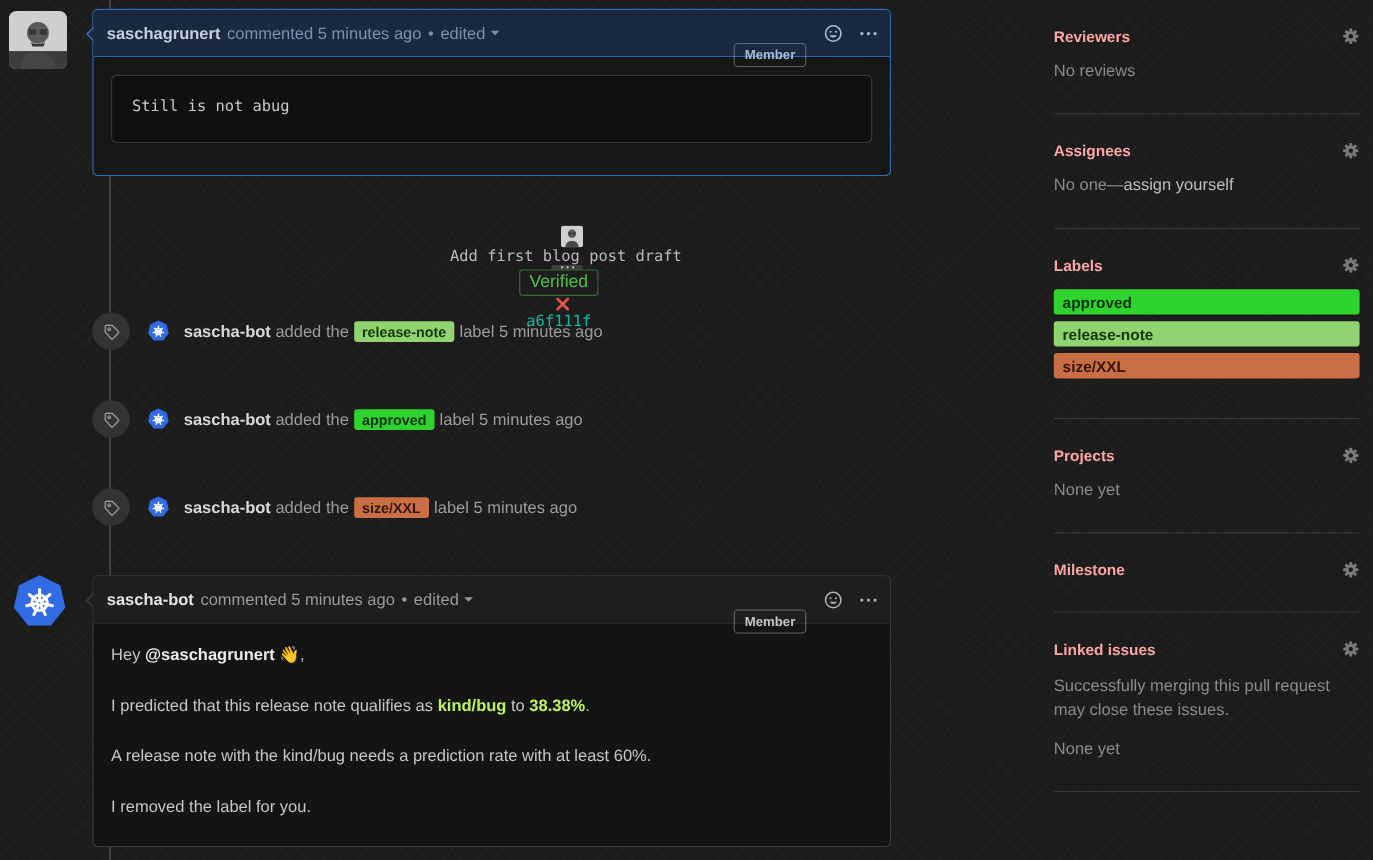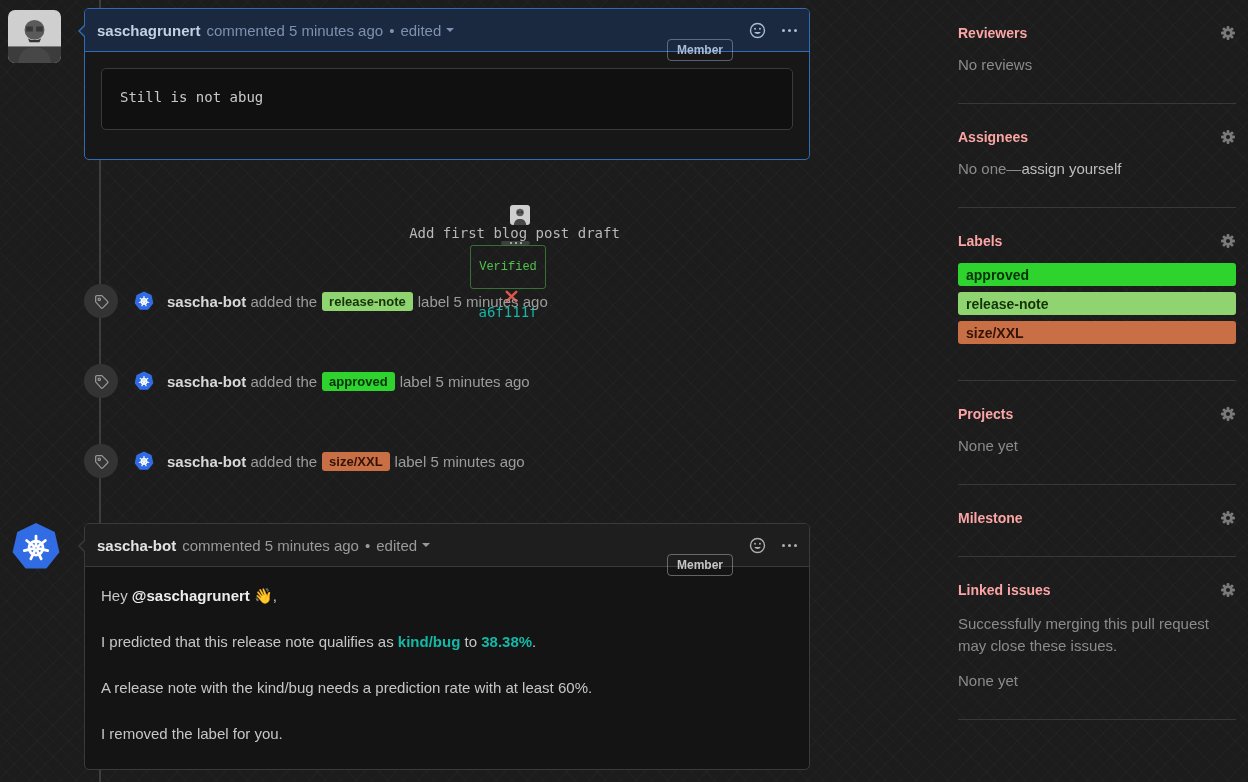--- a/index.html
+++ b/index.html
@@ -54,38 +54,38 @@
   .avatar-photo{position:absolute;left:8px;top:10px;width:53px;height:53px;border-radius:7px;overflow:hidden;}
   .k8s-big{position:absolute;left:11px;top:522px;width:50px;height:50px;}
 
   
   .commit-row{position:absolute;left:92px;top:205px;width:832px;height:30px;display:flex;align-items:center;flex-direction:column;}
   .commit-node{width:16px;height:16px;margin-left:7px;color:#8f8f8f;background:var(--page-bg);}
   .mini-avatar{width:20px;height:20px;border-radius:3px;overflow:hidden;margin-left:24px;flex:none;}
   .commit-msg{font-family:"DejaVu Sans Mono",monospace;font-size:14px;color:#b9b9b9;margin-left:13px;text-decoration:none;}
   .expander-btn{margin-left:15px;width:29px;height:17px;border:none;border-radius:3px;background:#3f3f3f;display:inline-flex;align-items:center;justify-content:center;gap:3px;cursor:pointer;}
   .expander-btn i{width:2px;height:2px;border-radius:50%;background:#c3cbd4;}
-  .verified-badge{font-size:12px;color:#52c24b;border:1px solid rgba(82,194,75,.5);border-radius:3px;padding:14px 8px;font-family:Liberation Mono, monospace;}
+  .verified-badge{font-size:16px;color:#52c24b;border:1px solid rgba(82,194,75,.5);border-radius:3px;padding:2px 8px;}
   .x-icon{margin:0 6px 0 12px;display:inline-flex;}
   .commit-hash{font-family:"DejaVu Sans Mono",monospace;font-size:14px;color:#14b8a6;text-decoration:none;}
 
   
   .event-row{position:absolute;left:84px;width:832px;height:36px;display:flex;align-items:center;font-size:15px;color:#9c9c9c;}
   .event-badge{width:34px;height:34px;border-radius:50%;background:#333;display:flex;align-items:center;justify-content:center;color:#969696;flex:none;}
   .event-row .mini-avatar{margin-left:16px;border-radius:50%;}
   .event-text{margin-left:13px;display:flex;align-items:center;flex-wrap:nowrap;white-space:pre;}
   .event-text .author{color:#d8d8d8;font-weight:bold;text-decoration:none;}
   .label-chip{display:inline-block;font-size:13px;font-weight:bold;border-radius:3px;padding:2px 7px;margin:0 5px;}
 
   
   .comment.second{top:523px;height:247px;background:#141414;}
   .c2-body{padding:17px 16px;font-size:15px;line-height:24px;color:#c6c6c6;}
   .c2-body p{margin:0 0 22px;}
   .c2-body p:last-child{margin-bottom:0;}
-  .c2-body .bold{font-weight:bold;color:#14b8a6;}
+  .c2-body .bold{font-weight:bold;color:#bef264;}
   .c2-body a.mention{font-weight:bold;color:#ededed;text-decoration:none;cursor:pointer;}
   .emoji{color:#f0b429;}
 
   
   .sidebar{position:absolute;left:958px;top:0;width:278px;}
   .sb-section{padding:25px 0 30px;border-bottom:1px solid #383838;}
   .sb-head{display:flex;align-items:center;justify-content:space-between;font-size:14px;font-weight:bold;color:#fca5a5;}
   .gear-btn{background:none;border:none;padding:0;color:#7a7a7a;cursor:pointer;display:inline-flex;}
   .sb-text{margin-top:15px;font-size:15px;color:#8b8b8b;}
   .sb-text a{color:#bdbdbd;text-decoration:none;cursor:pointer;}

